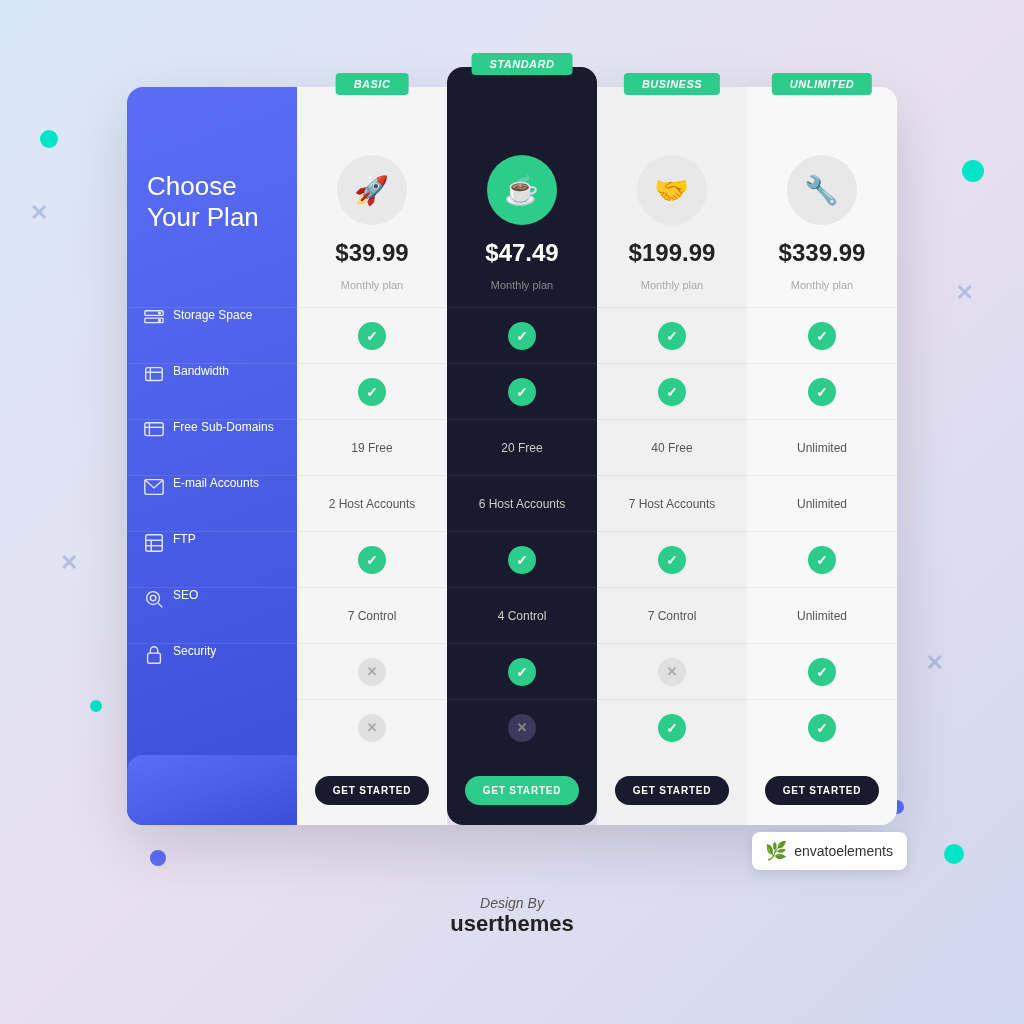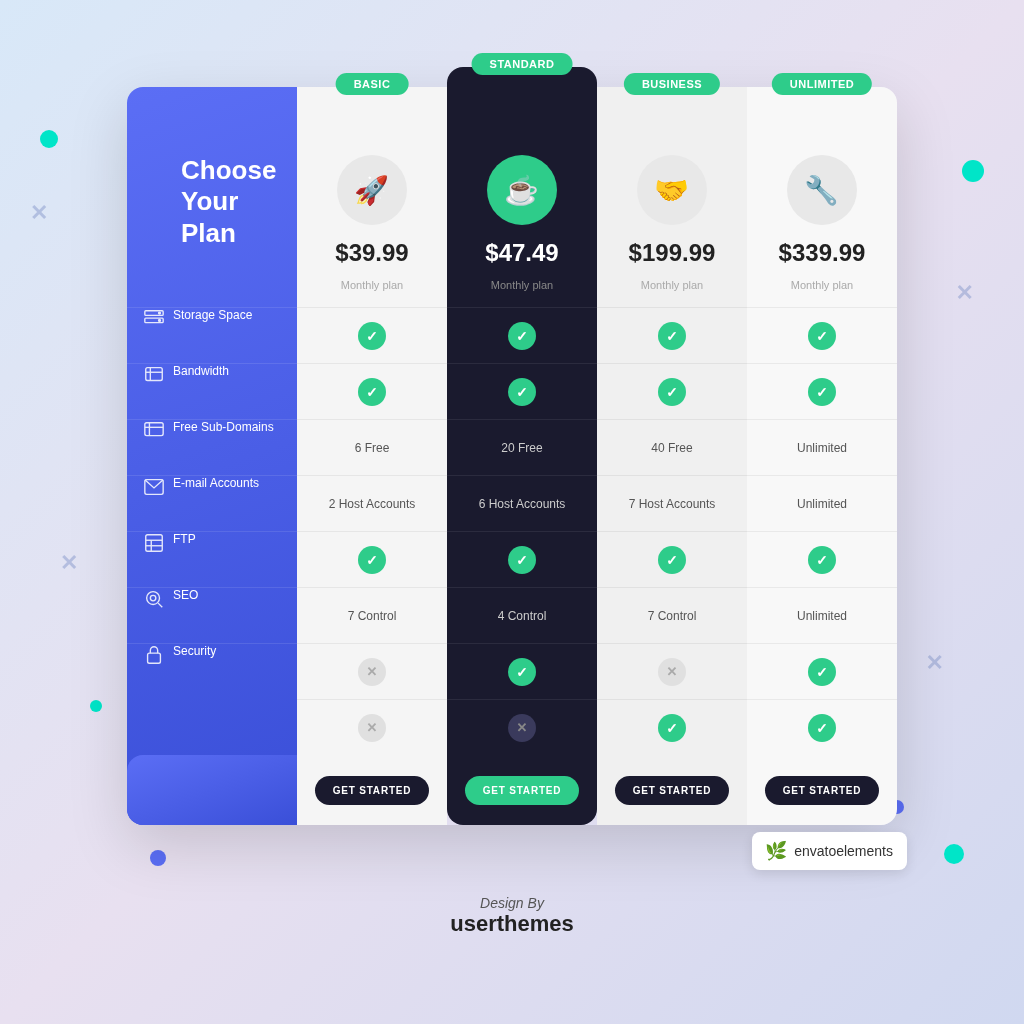--- a/index.html
+++ b/index.html
@@ -61,24 +61,23 @@
       padding: 20px 20px 10px 20px;
       height: 220px;
       display: flex;
       align-items: center;
       justify-content: center;
     }
 
     .choose-plan-title {
       color: white;
       font-size: 26px;
-      font-weight: 700;
+      font-weight: 400;
       line-height: 1.2;
       text-align: left;
-      margin-left: 34px;
     }
 
     .feature-rows {
       flex: 1;
       display: flex;
       flex-direction: column;
     }
 
     .feature-row {
       display: flex;
@@ -142,24 +141,25 @@
     .plan-badge {
       position: absolute;
       top: -14px;
       left: 50%;
       transform: translateX(-50%);
       background: #2ecc8a;
       color: white;
       font-size: 11px;
       font-weight: 700;
       padding: 5px 18px;
-      border-radius: 11px;
+      border-radius: 4px;
       letter-spacing: 0.5px;
       white-space: nowrap;
       text-transform: uppercase;
+      font-style: italic;
     }
 
     .plan-icon-circle {
       width: 70px;
       height: 70px;
       border-radius: 50%;
       background: #e0e0e0;
       display: flex;
       align-items: center;
       justify-content: center;
@@ -429,21 +429,21 @@
         <div class="plan-price">$39.99</div>
         <div class="plan-period">Monthly plan</div>
       </div>
       <div class="feature-cell">
           <div class="check-circle">✓</div>
         </div>
       <div class="feature-cell">
           <div class="check-circle">✓</div>
         </div>
       <div class="feature-cell">
-          <span>6 Free</span>
+          <span>19 Free</span>
         </div>
       <div class="feature-cell">
           <span>2 Host Accounts</span>
         </div>
       <div class="feature-cell">
           <div class="check-circle">✓</div>
         </div>
       <div class="feature-cell">
           <span>7 Control</span>
         </div>

